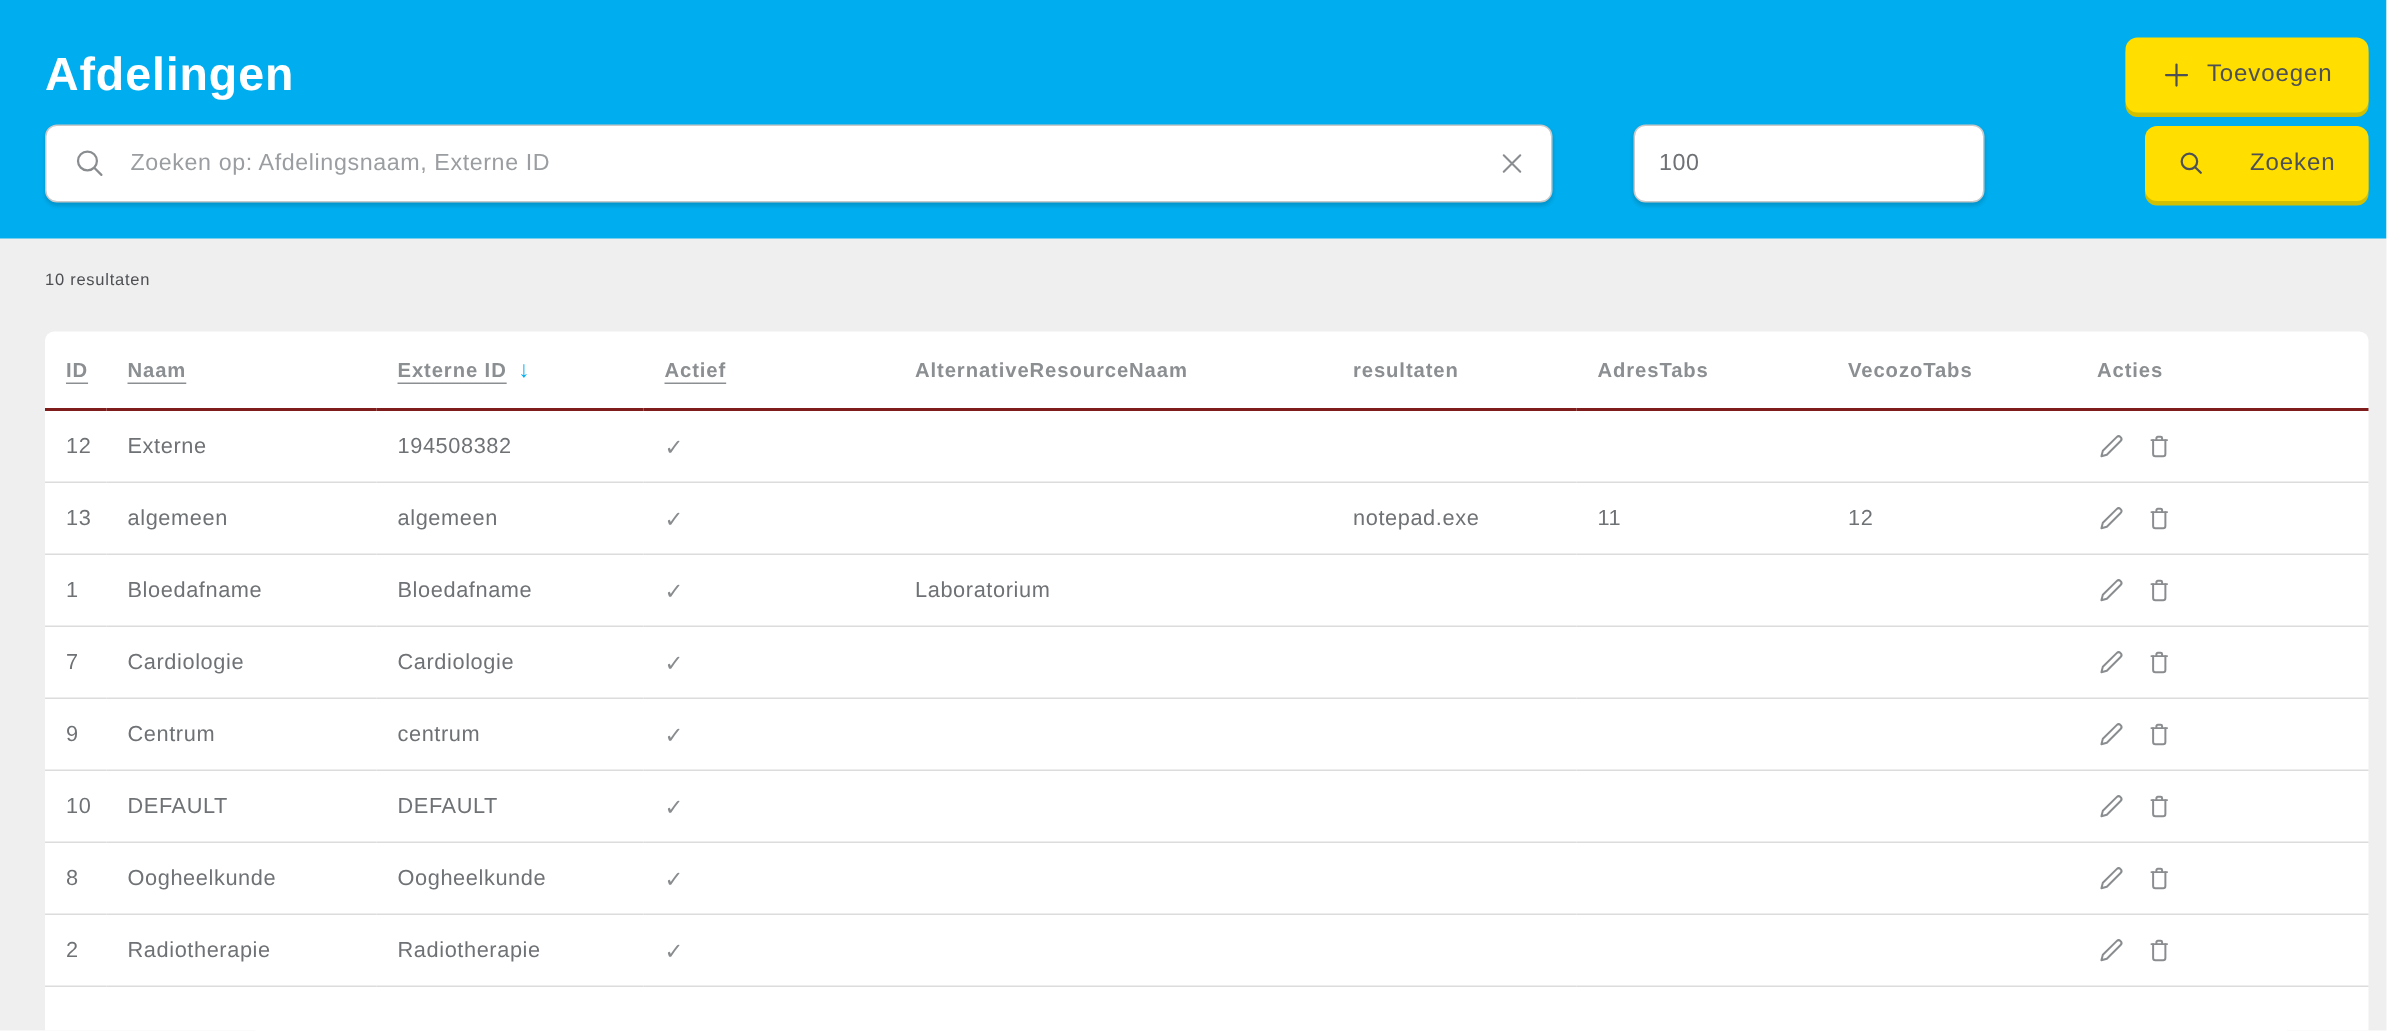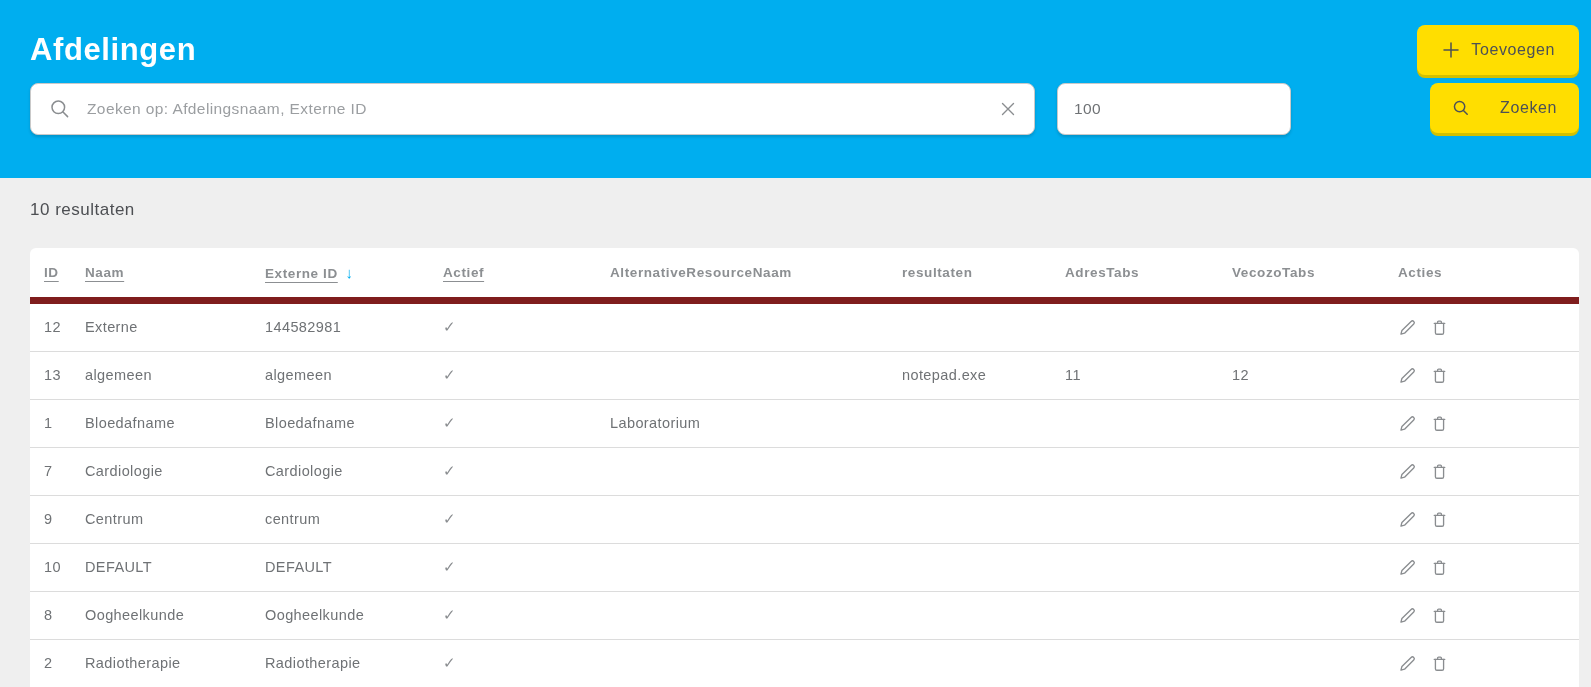--- a/index.html
+++ b/index.html
@@ -5,21 +5,21 @@
   * { margin:0; padding:0; box-sizing:border-box; }
   html,body { width:1591px; height:687px; overflow:hidden; }
   body {
     font-family:"Liberation Sans", sans-serif;
     background:var(--background,#EFEFEF);
     color:#6F7275;
   }
 
   
   .topbar {
-    height:178px;
+    height:159px;
     background:var(--primary,#00AEEF);
     padding:0 12px 0 30px;
   }
   .topbar-row1 {
     display:flex; justify-content:space-between; align-items:center;
     padding-top:24px; height:76px;
   }
   .page-title {
     color:#ffffff; font-size:31px; font-weight:bold; letter-spacing:0.6px;
   }
@@ -28,62 +28,62 @@
     border:none; border-radius:8px;
     box-shadow:0 3px 0 var(--accent-shadow,#D2C000);
     color:#4D5156; font-family:inherit; font-size:16px; letter-spacing:0.6px;
     display:inline-flex; align-items:center; gap:10px;
     cursor:pointer;
   }
   .btn-add { height:50px; padding:16px 24px; }
   .btn-search { height:50px; padding:0 22px; margin-left:auto;gap:30px; }
   .btn-yellow .ico { display:inline-flex; color:#4D5156; }
 
-  .topbar-row2 { display:flex; margin-top:7px; }
+  .topbar-row2 { display:flex; align-items:center; margin-top:7px; }
   .search-box {
     width:1005px; height:52px; background:#ffffff;
     border:1px solid #c9c9c9; border-radius:8px;
     box-shadow:0 2px 3px rgba(0,0,0,0.15);
     display:flex; align-items:center; padding:0 16px 0 18px;
   }
   .search-box .ico-search { color:#8A8D90; display:inline-flex; }
   .search-box input {
     flex:1; border:none; outline:none; height:100%;
     font-family:inherit; font-size:15.5px; letter-spacing:0.4px; color:#55585b;
     padding:0 10px 0 16px; background:transparent;
   }
   .search-box input::placeholder { color:#9B9EA1; opacity:1; }
   .clear-btn { color:#8A8D90; display:inline-flex; cursor:pointer; }
   .limit-input {
-    width:234px; height:52px; margin-left:22px;
+    width:234px; height:52px; margin-left:54px;
     border:1px solid #c9c9c9; border-radius:8px;
     box-shadow:0 2px 3px rgba(0,0,0,0.15);
     font-family:inherit; font-size:15.5px; letter-spacing:0.4px; color:#6F7275;
     padding:0 16px; outline:none;
   }
 
   
   .content { padding:0 12px 0 30px; }
   .results-count {
-    margin-top:22px; font-size:17px; color:#4D4F53; letter-spacing:0.5px;
+    margin-top:22px; font-size:11px; color:#4D4F53; letter-spacing:0.5px;
   }
   .card {
     margin-top:28px; background:#ffffff; border-radius:6px;
     padding-bottom:26px;
     min-height:500px;
   }
   table { width:100%; border-collapse:collapse; table-layout:fixed; }
   col.c0{width:41px;}  col.c1{width:180px;} col.c2{width:178px;}
   col.c3{width:167px;} col.c4{width:292px;} col.c5{width:163px;}
   col.c6{width:167px;} col.c7{width:166px;} col.c8{width:auto;}
   thead th {
     height:52px; text-align:left; vertical-align:middle;
     padding-left:14px; font-size:13.5px; font-weight:bold;
     color:#8C8F92; letter-spacing:0.6px;
-    border-bottom:7px solid #7f1d1d;
+    border-bottom:2px solid #7f1d1d;
     white-space:nowrap;
   }
   thead th.sortable { cursor:pointer; }
   thead th.sortable .col-label { text-decoration:underline; text-underline-offset:4px; }
   .sort-arrow { color:var(--primary,#00AEEF); font-weight:bold; font-size:15px; margin-left:3px; }
   tbody td {
     height:47px; vertical-align:middle; padding-left:14px;
     font-size:14.5px; color:#6F7275; letter-spacing:0.4px;
     border-bottom:1px solid #DCDCDC;
     white-space:nowrap; overflow:hidden;
@@ -160,21 +160,21 @@
             <th><span class="col-label">resultaten</span></th>
             <th><span class="col-label">AdresTabs</span></th>
             <th><span class="col-label">VecozoTabs</span></th>
             <th><span class="col-label">Acties</span></th>
           </tr>
         </thead>
       <tbody id="table-body">
           <tr>
             <td>12</td>
             <td>Externe</td>
-            <td>144582981</td>
+            <td>194508382</td>
             <td><span class="check">✓</span></td>
             <td></td>
             <td></td>
             <td></td>
             <td></td>
             <td>
   <div class="actions-cell">
     <span class="action-btn">
                   <span style="display:inline-flex">
                     <svg width="19" height="19" viewBox="0 0 20 20" fill="none" stroke="currentColor" stroke-width="1.4" stroke-linecap="round" stroke-linejoin="round">

